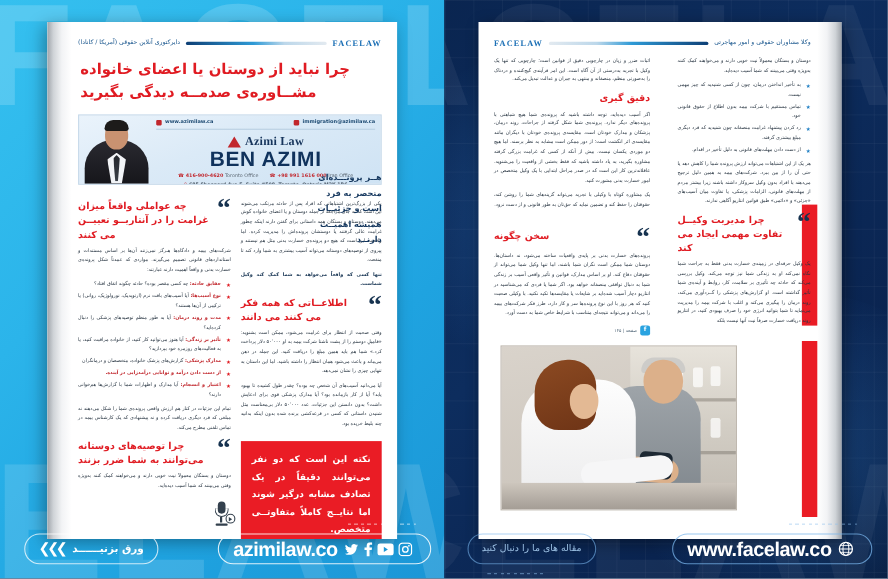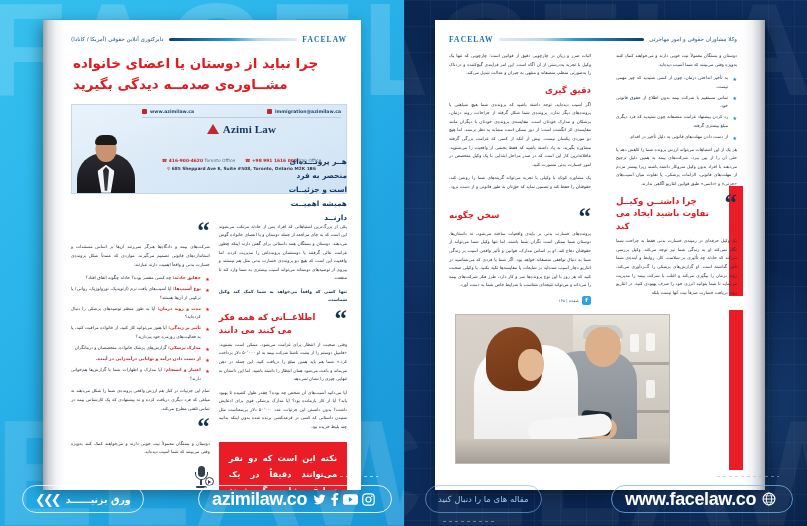--- a/index.html
+++ b/index.html
@@ -155,22 +155,22 @@
     font-weight: 700;
     font-size: 13.5px;
     line-height: 1.55;
     padding: 7px 8px 0 8px;
     letter-spacing: -0.2px;
   }
 
   
   .ad-card {
     position: relative;
-    margin: 9px 6px 15px 6px;
-    height: 90px;
+    margin: 9px 6px 0 6px;
+    height: 64px;
     background: linear-gradient(160deg,#eaf3fb 0%,#dbeaf7 45%,#cfe3f4 100%);
     border: 1px solid #c4d8e9;
     overflow: hidden;
     direction: ltr;
   }
   .ad-photo {
     position: absolute;
     left: 3px; bottom: 0;
     width: 62px; height: 68px;
     overflow: hidden;
@@ -609,20 +609,21 @@
             <i class="dot-ico"></i>
             <span>immigration@azimilaw.ca</span>
           </span>
         </div>
 
         <div class="ad-logo-row">
           <span class="logo-tri"></span>
           <span class="logo-word">Azimi Law</span>
         </div>
 
+        <div class="ad-name">BEN AZIMI</div>
 
         <div class="ad-phones">
           <span>
             ☎ <span>416-900-4620</span>
             <span class="lbl">Toronto Office</span>
           </span>
           <span>
             ☎ <span>+98 991 1616 000</span>
             <span class="lbl">Iran Office</span>
           </span>
@@ -651,37 +652,39 @@
 
           <div class="red-box" style="margin-top:10px;">
             <div>نکته این است که دو نفر می‌توانند دقیقاً در یک تصادف مشابه درگیر شوند اما نتایــج کاملاً متفاوتــی متخصص.</div>
 
           </div>
         </div>
 
         <div class="col" style="width:52%;">
           <div class="sec-head with-quote" style="margin-top:0;">
             <span class="qmark">“</span>
+            <span class="txt">چه عواملی واقعاً میزان غرامت را در آنتاریــو تعییــن می کنند</span>
           </div>
           <p class="body-txt">شرکت‌های بیمه و دادگاه‌ها هـرگز نمی‌زنند آن‌ها بر اساس مستندات و استانداردهای قانونی تصمیم می‌گیرند. مواردی که عمدتاً شکل پرونده‌ی خسارت بدنی و واقعاً اهمیت دارند عبارتند:</p>
 
           <ul class="bullets" id="q2-bullets">
               <li><b>حقایق حادثه:</b> چه کسی مقصر بوده؟ حادثه چگونه اتفاق افتاد؟</li>
               <li><b>نوع آسیب‌ها:</b> آیا آسیب‌های بافت نرم (ارتوپدیک، نورولوژیک، روانی) یا ترکیبی از آن‌ها هستند؟</li>
               <li><b>مدت و روند درمان:</b> آیا به طور منظم توصیه‌های پزشکی را دنبال کرده‌اید؟</li>
               <li><b>تأثیر بر زندگی:</b> آیا هنوز می‌توانید کار کنید، از خانواده مراقبت کنید، یا به فعالیت‌های روزمره خود بپردازید؟</li>
               <li><b>مدارک پزشکی:</b> گزارش‌های پزشک خانواده، متخصصان و درمانگران</li>
               <li><b>از دست دادن درآمد و توانایی درآمدزایی در آینده.</b></li>
               <li><b>اعتبار و انسجام:</b> آیا مدارک و اظهارات شما با گزارش‌ها هم‌خوانی دارند؟</li>
             </ul>
 
           <p class="body-txt" style="margin-top:4px;">تمام این جزئیات در کنار هم ارزش واقعی پرونده‌ی شما را شکل می‌دهند نه مبلغی که فرد دیگری دریافت کرده و نه پیشنهادی که یک کارشناس بیمه در تماس تلفنی مطرح می‌کند.</p>
 
           <div class="sec-head with-quote">
             <span class="qmark">“</span>
+            <span class="txt">چرا توصیه‌های دوستانه می‌توانند به شما ضرر بزنند</span>
           </div>
           <p class="body-txt">دوستان و بستگان معمولاً نیت خوبی دارند و می‌خواهند کمک کنند به‌ویژه وقتی می‌بینند که شما آسیب دیده‌اید.</p>
 
           <div class="mic-wrap">
             <span class="mic">
               <span class="cap"></span>
                 <span class="arc"></span>
                 <span class="stem"></span>
               <span class="base"></span>
                 <span class="play"></span>
@@ -717,21 +720,21 @@
               <li>به تأخیر انداختن درمان، چون از کسی شنیدید که چیز مهمی نیست.</li>
               <li>تماس مستقیم با شرکت بیمه بدون اطلاع از حقوق قانونی خود.</li>
               <li>رد کردن پیشنهاد غرامت منصفانه چون شنیدید که فرد دیگری مبلغ بیشتری گرفته.</li>
               <li>از دست دادن مهلت‌های قانونی به دلیل تأخیر در اقدام.</li>
             </ul>
 
           <p class="body-txt" style="margin-top:4px;">هر یک از این اشتباهات می‌تواند ارزش پرونده شما را کاهش دهد یا حتی آن را از بین ببرد. شرکت‌های بیمه به همین دلیل ترجیح می‌دهند با افراد بدون وکیل سروکار داشته باشند زیرا بیشتر مردم از مهلت‌های قانونی، الزامات پزشکی، یا تفاوت میان آسیب‌های «جزئی» و «دائمی» طبق قوانین انتاریو آگاهی ندارند.</p>
 
           <div class="sec-head with-quote">
             <span class="qmark">“</span>
-            <span class="txt">چرا داشتــن وکیــل تفاوت باشید ایجاد می کند</span>
+            <span class="txt">چرا مدیریت وکیــل تفاوت مهمی ایجاد می کند</span>
           </div>
           <p class="body-txt">یک وکیل حرفه‌ای در زمینه‌ی خسارت بدنی فقط به جراحت شما نگاه نمی‌کند او به زندگی شما نیز توجه می‌کند. وکیل بررسی می‌کند که حادثه چه تأثیری بر سلامت، کار، روابط و آینده‌ی شما تأثیر گذاشته است. او گزارش‌های پزشکی را گــردآوری می‌کند، روند درمان را پیگیری می‌کند و اغلب با شرکت بیمه را مدیریت می‌نماید تا شما بتوانید انرژی خود را صرف بهبودی کنید، در انتاریو روند دریافت خسارت صرفاً نیت آنها نیست بلکه</p>
         </div>
 
         <div class="col" style="width:51%;">
           <p class="body-txt">اثبات ضرر و زیان در چارچوبی دقیق از قوانین است؛ چارچوبی که تنها یک وکیل با تجربه به‌درستی از آن آگاه است. این امر فرآیندی گیج‌کننده و دردناک را به‌صورتی منظم، منصفانه و منتهی به جبران و عدالت تبدیل می‌کند.</p>
 
           <h2 class="sec-head">دقیق گیری</h2>
           <p class="body-txt">اگر آسیب دیده‌اید، توجه داشته باشید که پرونده‌ی شما هیچ شباهتی با پرونده‌های دیگر ندارد. پرونده‌ی شما شکل گرفته از جراحات، روند درمان، پزشکان و مدارک خودتان است. مقایسه‌ی پرونده‌ی خودتان با دیگران مانند مقایسه‌ی اثر انگشت است؛ از دور ممکن است مشابه به نظر برسند. اما هیچ دو موردی یکسان نیست. بیش از آنکه از کسی که غرامت بزرگی گرفته مشاوره بگیرید، به یاد داشته باشید که فقط بخشی از واقعیت را می‌شنوید. عاقلانه‌ترین کار این است که در صدر مراحل ابتدایی با یک وکیل متخصص در امور خسارت بدنی مشورت کنید.</p>
           <p class="body-txt">یک مشاوره کوتاه با وکیلی با تجربه می‌تواند گزینه‌های شما را روشن کند، حقوقتان را حفظ کند و تضمین نماید که حق‌تان به طور قانونی و از دست نرود.</p>

